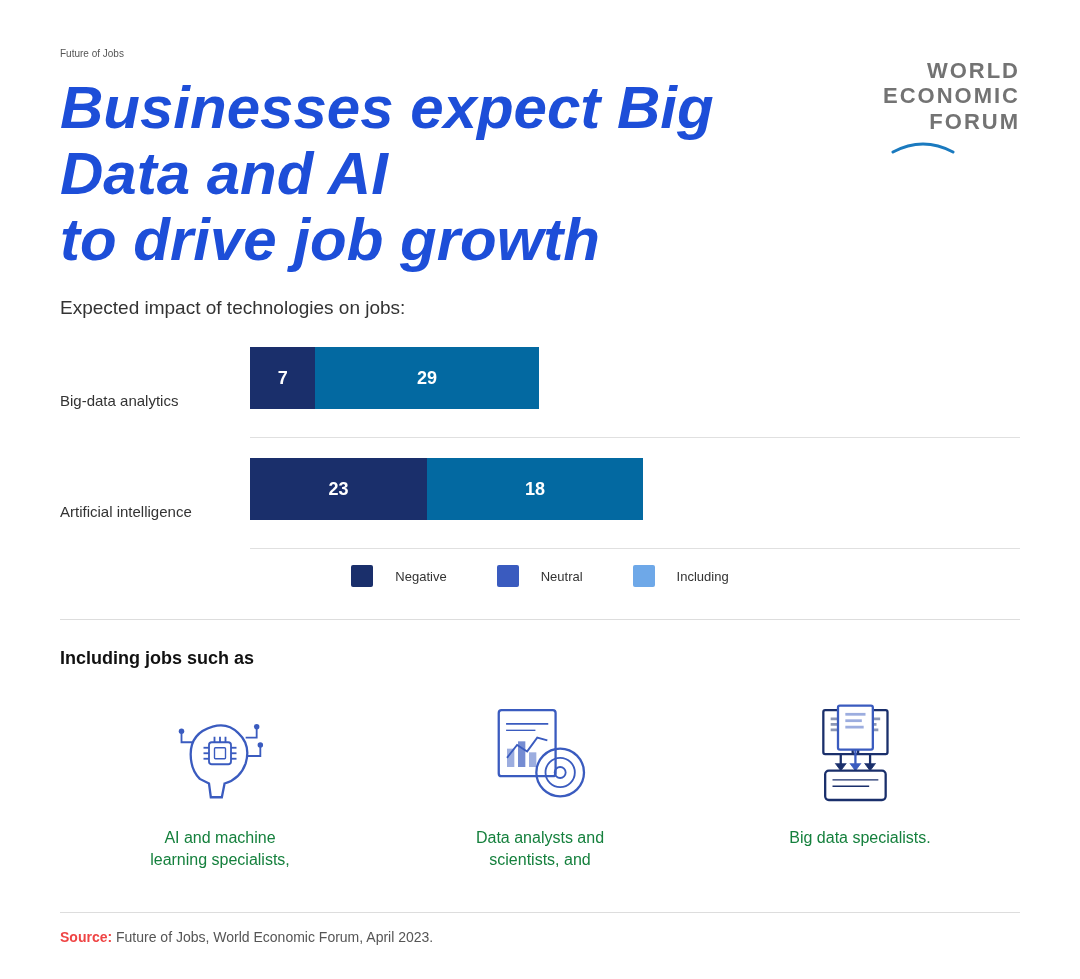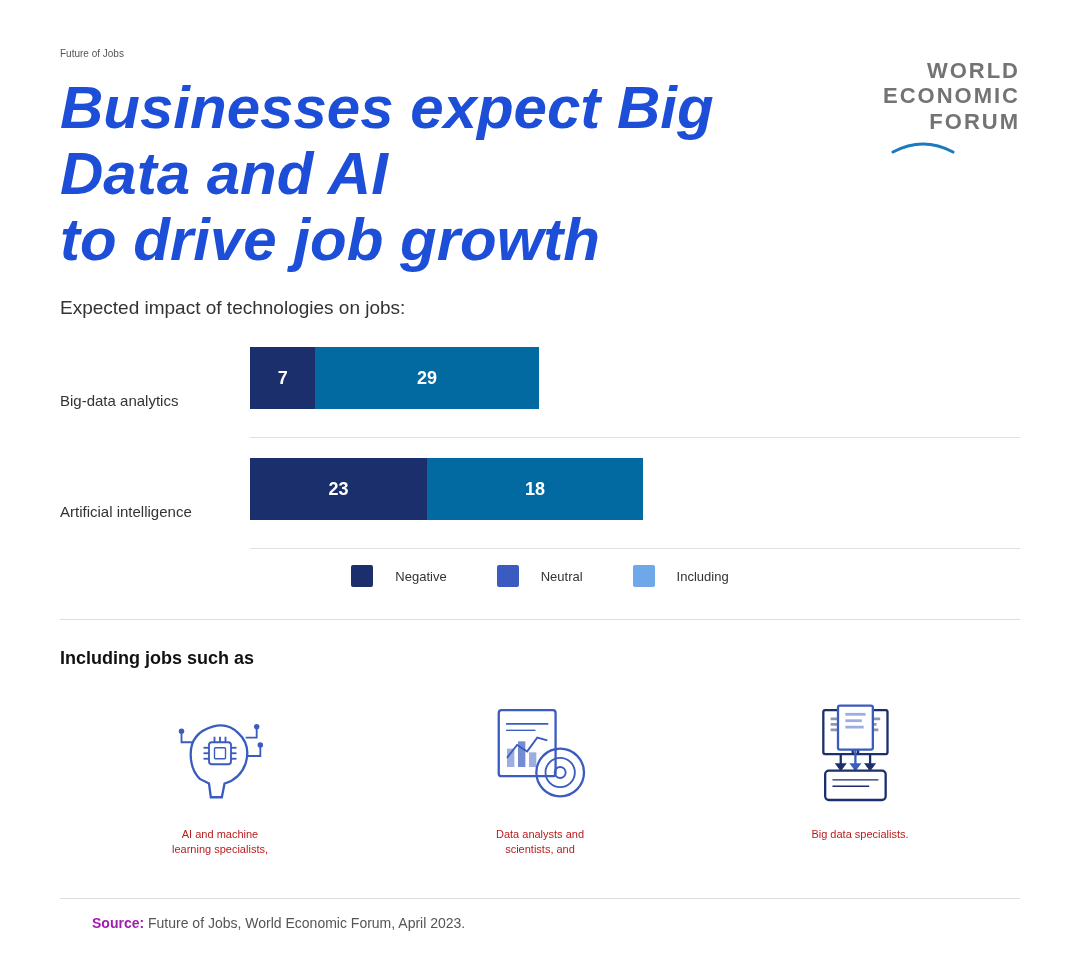--- a/index.html
+++ b/index.html
@@ -127,32 +127,32 @@
       align-items: center;
       text-align: center;
       width: 230px;
     }
     .job-icon {
       width: 110px;
       height: 110px;
       margin-bottom: 16px;
     }
     .job-label {
-      font-size: 11px;
-      color: #b91c1c;
+      font-size: 16px;
+      color: #15803d;
       line-height: 1.4;
     }
     .source-line {
       font-size: 14px;
       color: #555;
       margin-top: 20px;
       border-top: 1px solid #ddd;
       padding-top: 16px;
     }
-    .source-line strong { color: #a21caf; margin-left: 32px; }
+    .source-line strong { color: #ef4444; }
     
     .total-bar { width: 100%; }
   </style>
 </head>
 <body>
 
 <div class="header">
   <div class="header-left">
     <div class="future-of-jobs">Future of Jobs</div>
     <div class="main-title">

